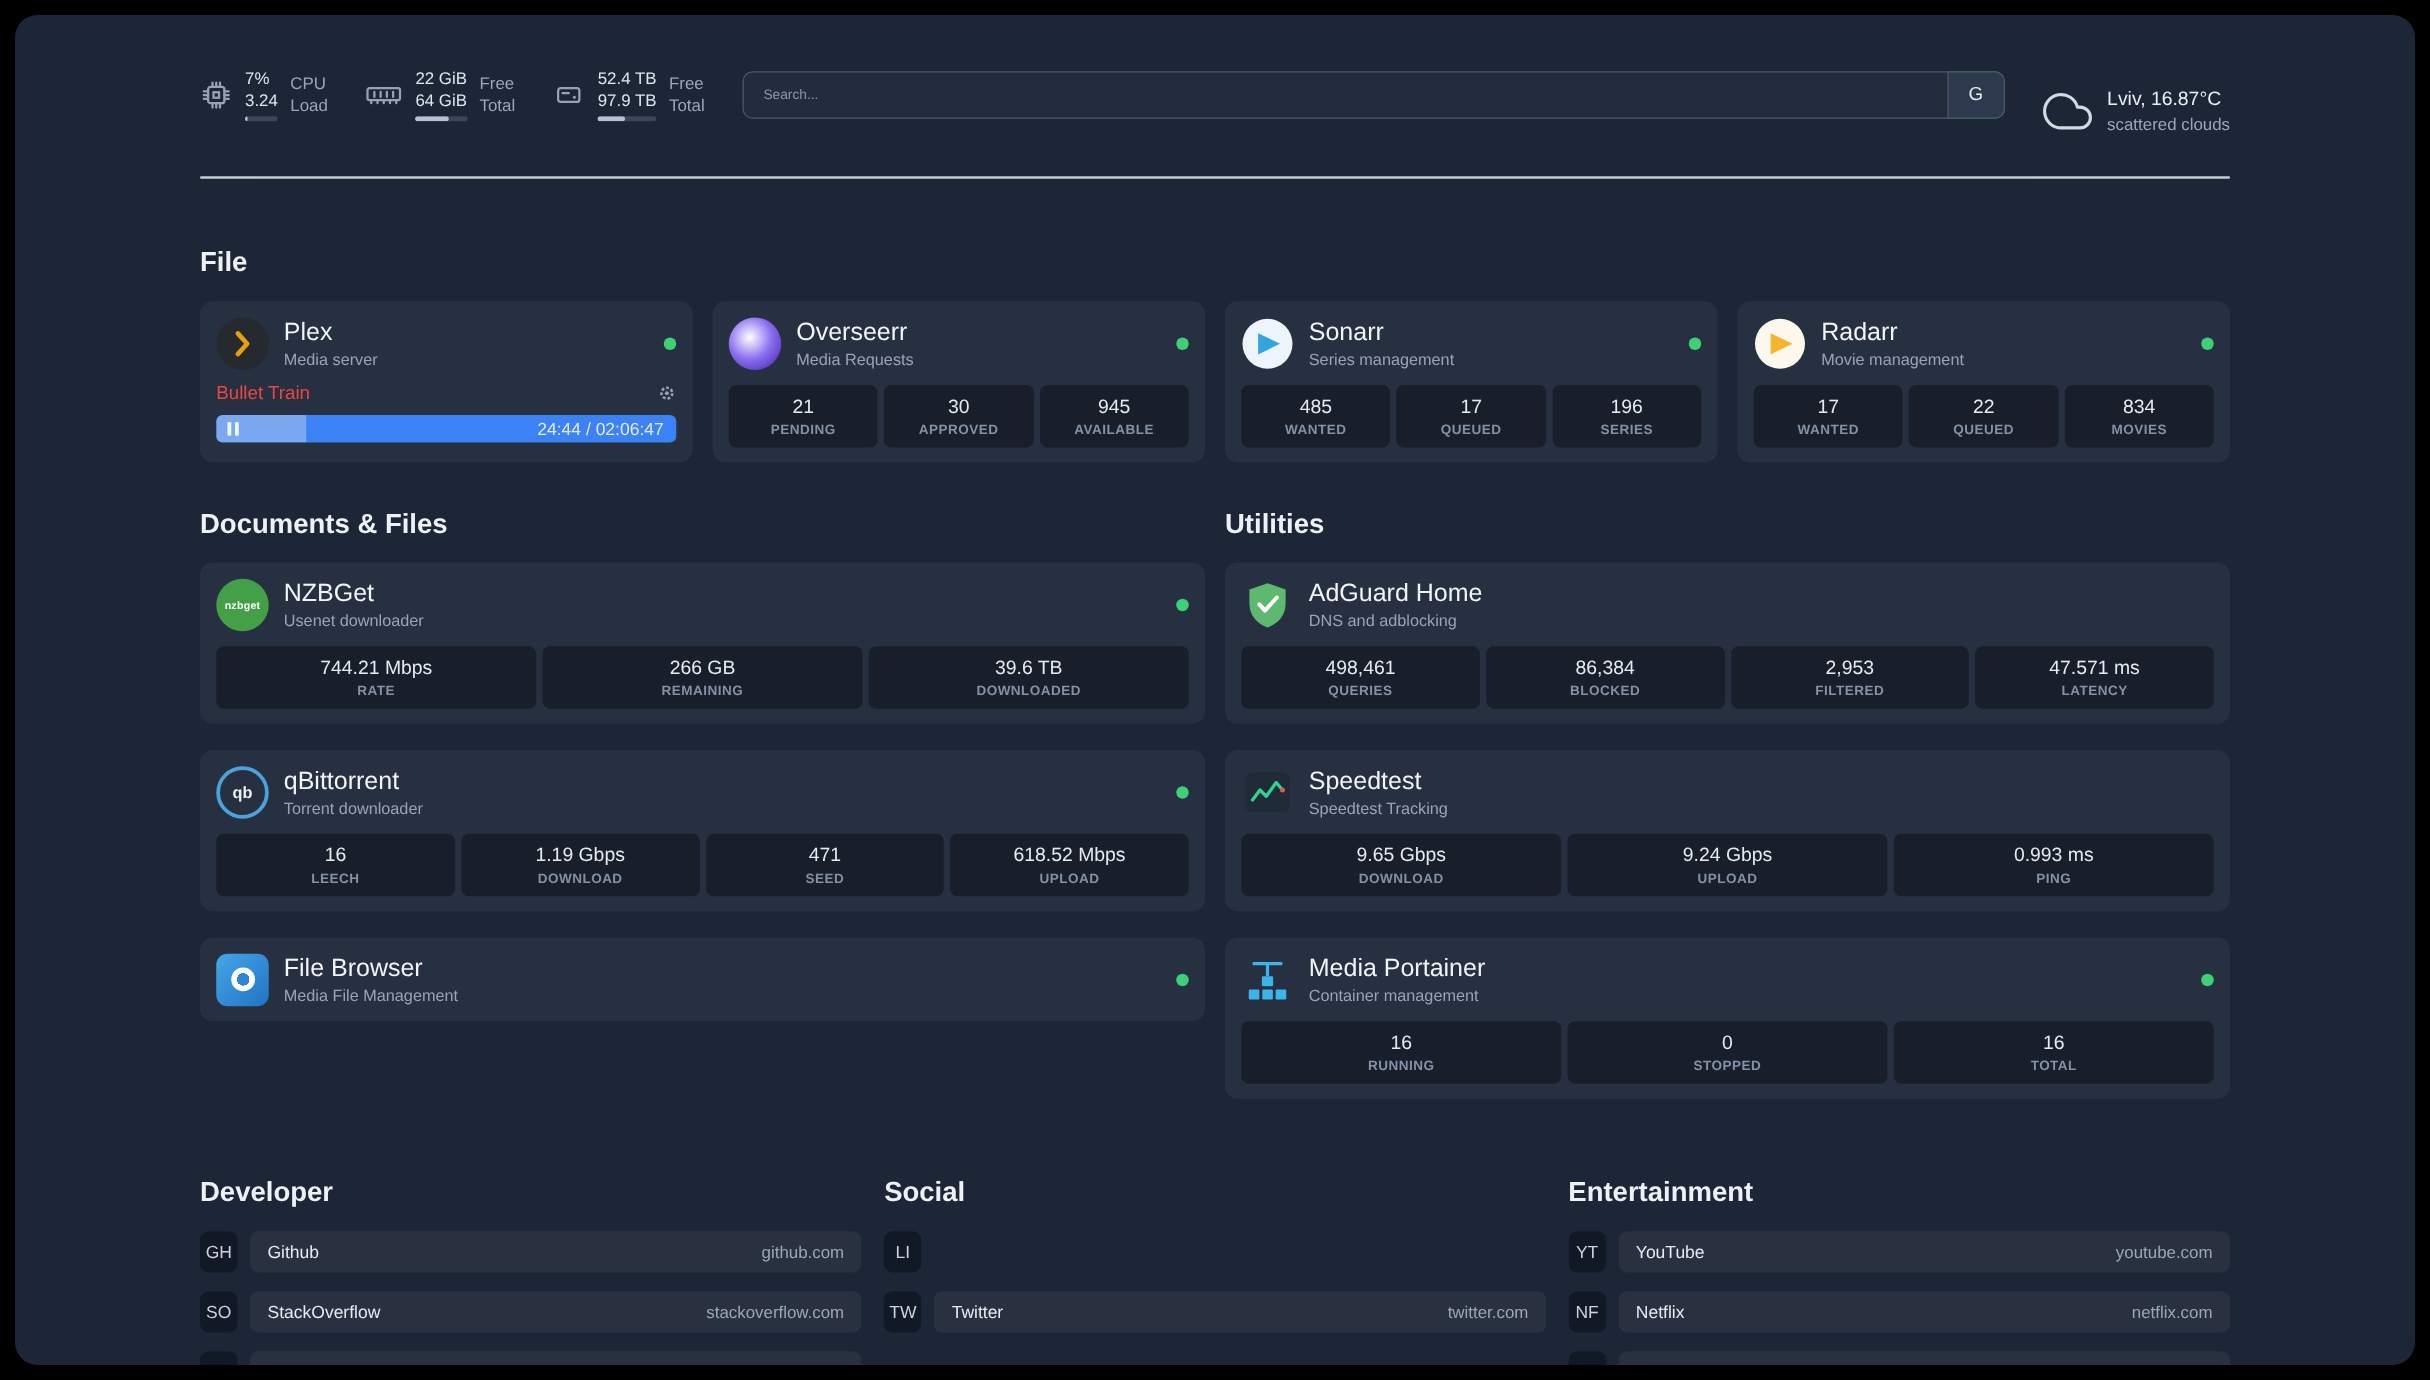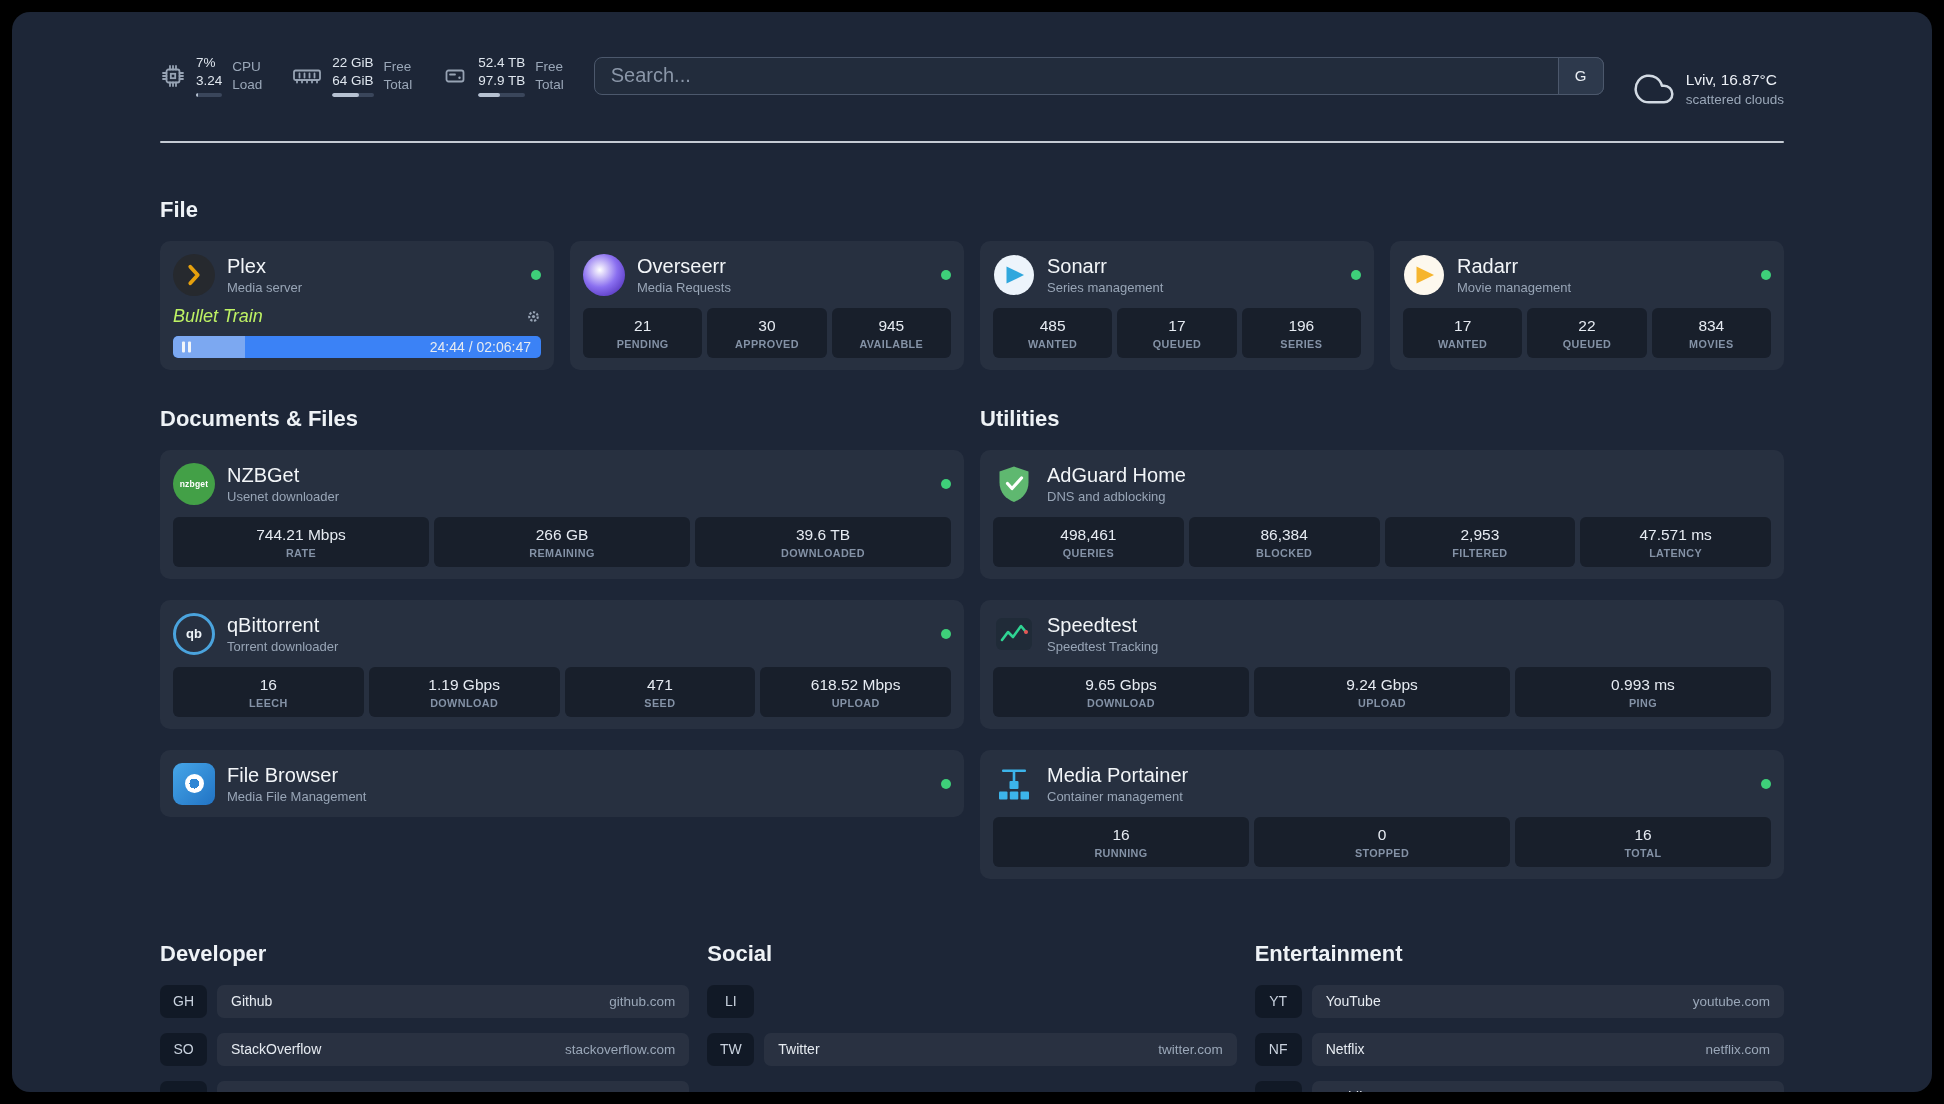--- a/index.html
+++ b/index.html
@@ -8,21 +8,21 @@
 
   
   .topbar{display:flex;align-items:center;gap:30px;padding-top:30px;}
   .res{display:flex;align-items:center;gap:10px;}
   .res-col{display:flex;flex-direction:column;justify-content:center;}
   .res-line{font-size:13.5px;color:#dfe6ee;line-height:1.3;white-space:nowrap;}
   .res-labels .res-line{color:#9aa7b8;}
   .res-bar{height:3.5px;background:#3a465b;border-radius:2px;margin-top:4px;overflow:hidden;width:100%;}
   .res-fill{display:block;height:100%;background:#b6c1d1;border-radius:2px;}
   .search{flex:1;position:relative;height:38px;}
-  .search input{width:100%;height:100%;box-sizing:border-box;background:#222c3c;border:1.4px solid #4c586c;border-radius:8px;color:#14b8a6;font-size:20px;padding:0 60px 0 16px;outline:none;font-family:inherit;}
+  .search input{width:100%;height:100%;box-sizing:border-box;background:#222c3c;border:1.4px solid #4c586c;border-radius:8px;color:#14b8a6;font-size:11px;padding:0 60px 0 16px;outline:none;font-family:inherit;}
   .search input::placeholder{color:#8a96a8;}
   .search-g{position:absolute;right:0;top:0;height:100%;width:46px;background:#2d394c;border:1.4px solid #4c586c;border-radius:0 8px 8px 0;display:flex;align-items:center;justify-content:center;color:#e8edf3;font-size:15px;box-sizing:border-box;cursor:pointer;font-family:inherit;}
   .weather{display:flex;align-items:center;gap:12px;margin-top:27px;}
   .weather-loc{font-size:15.5px;color:#eaeef4;}
   .weather-cond{font-size:13.5px;color:#9aa7b8;margin-top:3px;}
   .divider{height:1.5px;background:#dde3ea;opacity:.88;margin-top:32px;border-radius:1px;}
 
   
   .section-title{font-size:22px;font-weight:600;color:#eef2f6;margin:0 0 18px;}
   .media-section{margin-top:54px;}
@@ -45,32 +45,32 @@
   .icon-overseerr{border-radius:50%;background:radial-gradient(circle at 40% 38%,#ffffff 0%,#cabdf8 22%,#8a6ff0 48%,#5b3cc4 80%,#4c2fae 100%);}
   .icon-nzbget{border-radius:50%;background:#43a047;font-size:8.5px;font-weight:700;color:#fff;letter-spacing:.2px;}
   .icon-qb{border-radius:50%;border:3px solid #4aa3dd;box-sizing:border-box;font-size:13px;font-weight:700;color:#eef3f8;}
   .icon-filebrowser{border-radius:9px;background:linear-gradient(135deg,#46a6e8,#2173c4);}
   .icon-filebrowser::after{content:'';width:19px;height:19px;border-radius:50%;background:radial-gradient(circle,#2e86d4 0 5px,#ffffff 5px 9.5px);}
   .gear{cursor:pointer;display:flex;}
 
   
   .player{margin-top:10px;}
   .player-top{display:flex;align-items:center;justify-content:space-between;}
-  .player-title{font-size:18px;color:#bef264;font-style:italic;}
+  .player-title{font-size:15px;color:#ef4444;}
   .player-track{position:relative;height:22px;background:#3b82f6;border-radius:5px;margin-top:9px;overflow:hidden;}
   .player-fill{position:absolute;left:0;top:0;bottom:0;background:rgba(214,222,233,.42);border-radius:5px 0 0 5px;}
   .pause{position:absolute;left:9px;top:50%;transform:translateY(-50%);display:flex;gap:3px;cursor:pointer;}
   .pause i{display:block;width:3.2px;height:11px;background:#f2f5f9;border-radius:1px;}
   .player-time{position:absolute;right:10px;top:50%;transform:translateY(-50%);font-size:14px;color:#e6ebf1;white-space:nowrap;}
 
   
   .bm-grid{display:grid;grid-template-columns:1fr 1fr 1fr;gap:18px;margin-top:62px;padding-bottom:30px;}
   .bm-list{display:flex;flex-direction:column;gap:15px;}
   .bm-item{display:flex;align-items:stretch;gap:10px;height:33px;cursor:pointer;}
-  .bm-abbr{width:47px;border-radius:7px;background:rgba(5,10,18,.45);display:flex;align-items:center;justify-content:center;font-size:14px;color:#c9d2de;font-weight:500;flex:none;}
+  .bm-abbr{width:30px;border-radius:7px;background:rgba(5,10,18,.45);display:flex;align-items:center;justify-content:center;font-size:14px;color:#c9d2de;font-weight:500;flex:none;}
   .bm-bar{flex:1;border-radius:7px;background:rgba(255,255,255,.055);display:flex;align-items:center;padding:0 14px;min-width:0;}
   .bm-name{font-size:14px;color:#e6ebf1;white-space:nowrap;}
   .bm-domain{margin-left:auto;font-size:13.5px;color:#9aa7b8;white-space:nowrap;}
 </style>
 </head>
 <body>
 
 <div class="frame">
 <div class="container">
 

